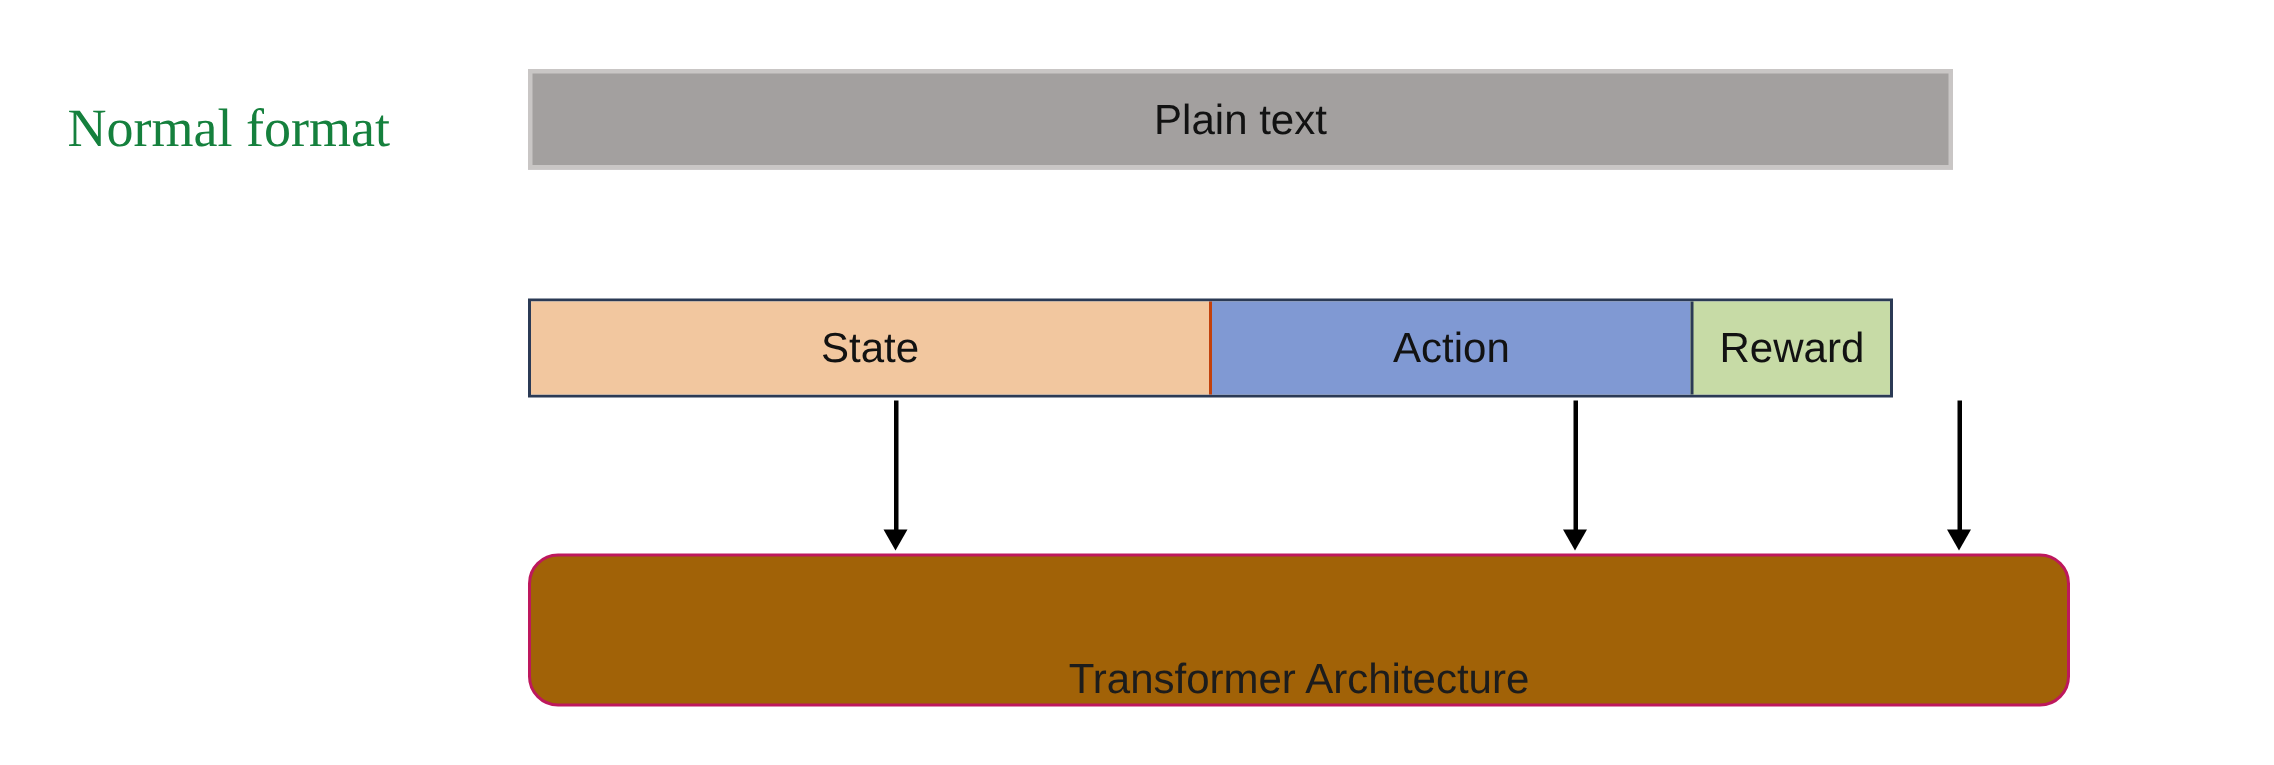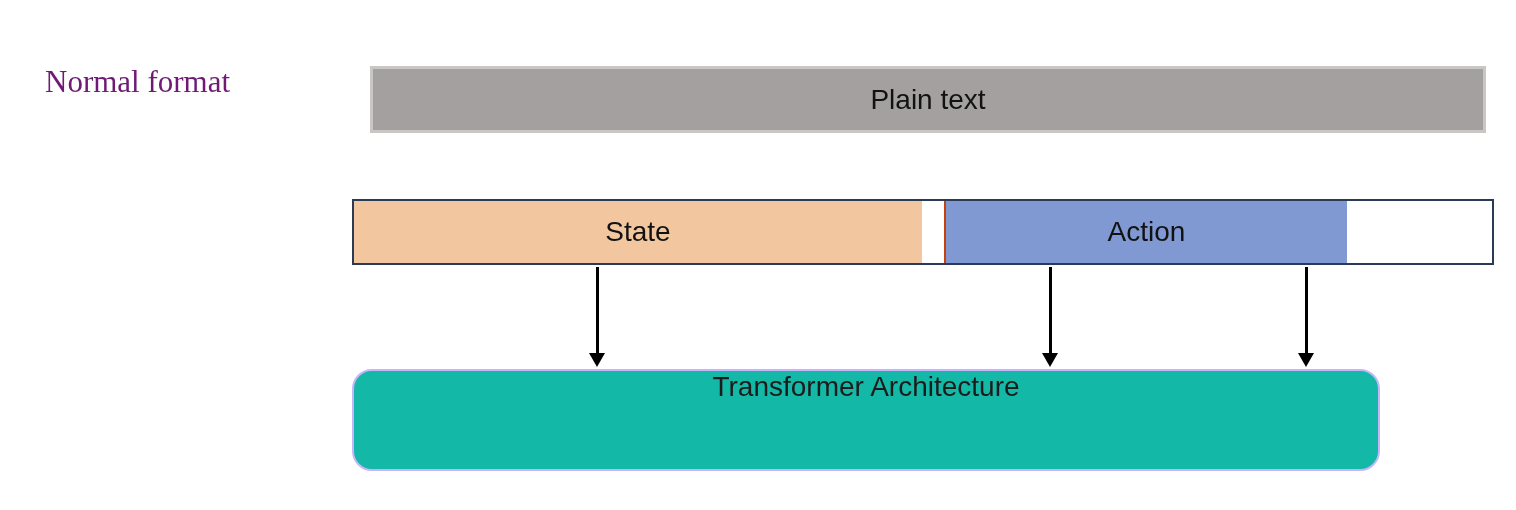--- a/index.html
+++ b/index.html
@@ -14,56 +14,54 @@
     background: #ffffff;
     font-family: "Liberation Sans", sans-serif;
     overflow: hidden;
   }
 
   
   .row-label {
     position: absolute;
     left: 45px;
     font-family: "Liberation Serif", "DejaVu Serif", serif;
-    font-size: 31px;
-    color: #701a75;
+    font-size: 36px;
+    color: #15803d;
     white-space: nowrap;
   }
   .row-label.normal   { top: 64px; }
   .row-label.decision { top: 213px; }
 
   
   .plain-bar {
     position: absolute;
-    left: 370px;
+    left: 352px;
     top: 46px;
-    width: 1116px;
+    width: 950px;
     height: 67px;
     box-sizing: border-box;
     background: #a3a09f;
     border: 3px solid #c9c6c5;
     display: flex;
     align-items: center;
     justify-content: center;
     font-size: 28px;
     color: #121212;
-    margin-top: 20px;
   }
 
   
   .decision-bar {
     position: absolute;
     left: 352px;
     top: 199px;
-    width: 1142px;
+    width: 910px;
     height: 66px;
     box-sizing: border-box;
     border: 2px solid #2b3a55;
     display: flex;
-    gap: 22px;
   }
   .segment {
     box-sizing: border-box;
     display: flex;
     align-items: center;
     justify-content: center;
     font-size: 28px;
     color: #121212;
     height: 100%;
   }
@@ -101,25 +99,25 @@
   .arrow.from-reward { left: 1306px; }
 
   
   .arch-box {
     position: absolute;
     left: 352px;
     top: 369px;
     width: 1028px;
     height: 102px;
     box-sizing: border-box;
-    background: #14b8a6;
-    border: 2px solid #c4b5fd;
+    background: #a16207;
+    border: 2px solid #be185d;
     border-radius: 20px;
     display: flex;
-    align-items: flex-start;
+    align-items: flex-end;
     justify-content: center;
     font-size: 28px;
     color: #1c1c1c;
   }
 </style>
 </head>
 <body>
 
 <div class="canvas">
 
@@ -130,20 +128,23 @@
   </div>
 
 
   <div class="decision-bar">
     <div class="segment state">
       <span>State</span>
     </div>
     <div class="segment action">
       <span>Action</span>
     </div>
+    <div class="segment reward">
+      <span>Reward</span>
+    </div>
   </div>
 
   <div class="arrow from-state">
     <div class="shaft"></div>
     <div class="head"></div>
   </div>
   <div class="arrow from-action">
     <div class="shaft"></div>
     <div class="head"></div>
   </div>

